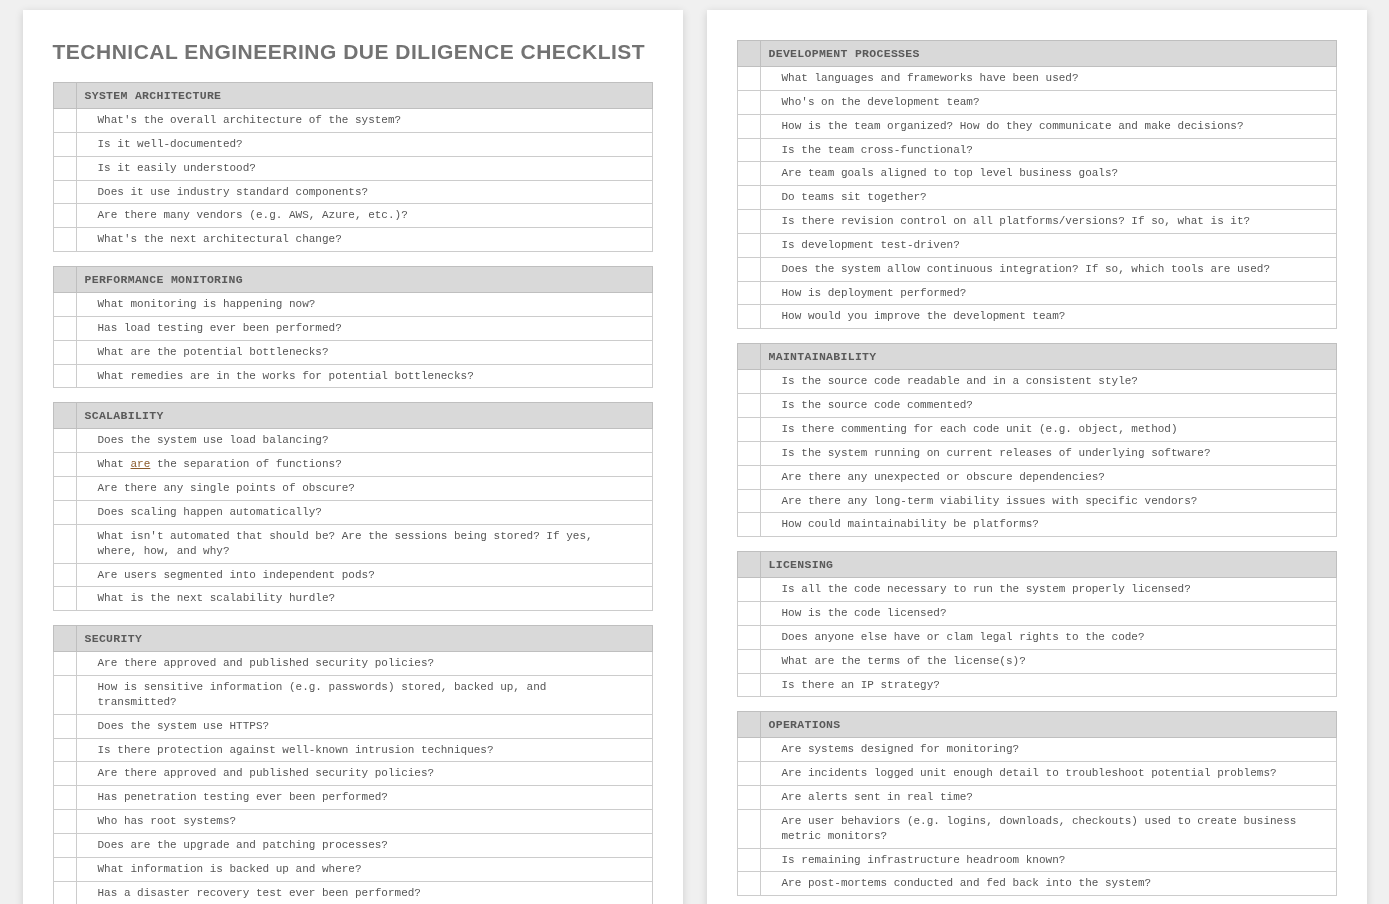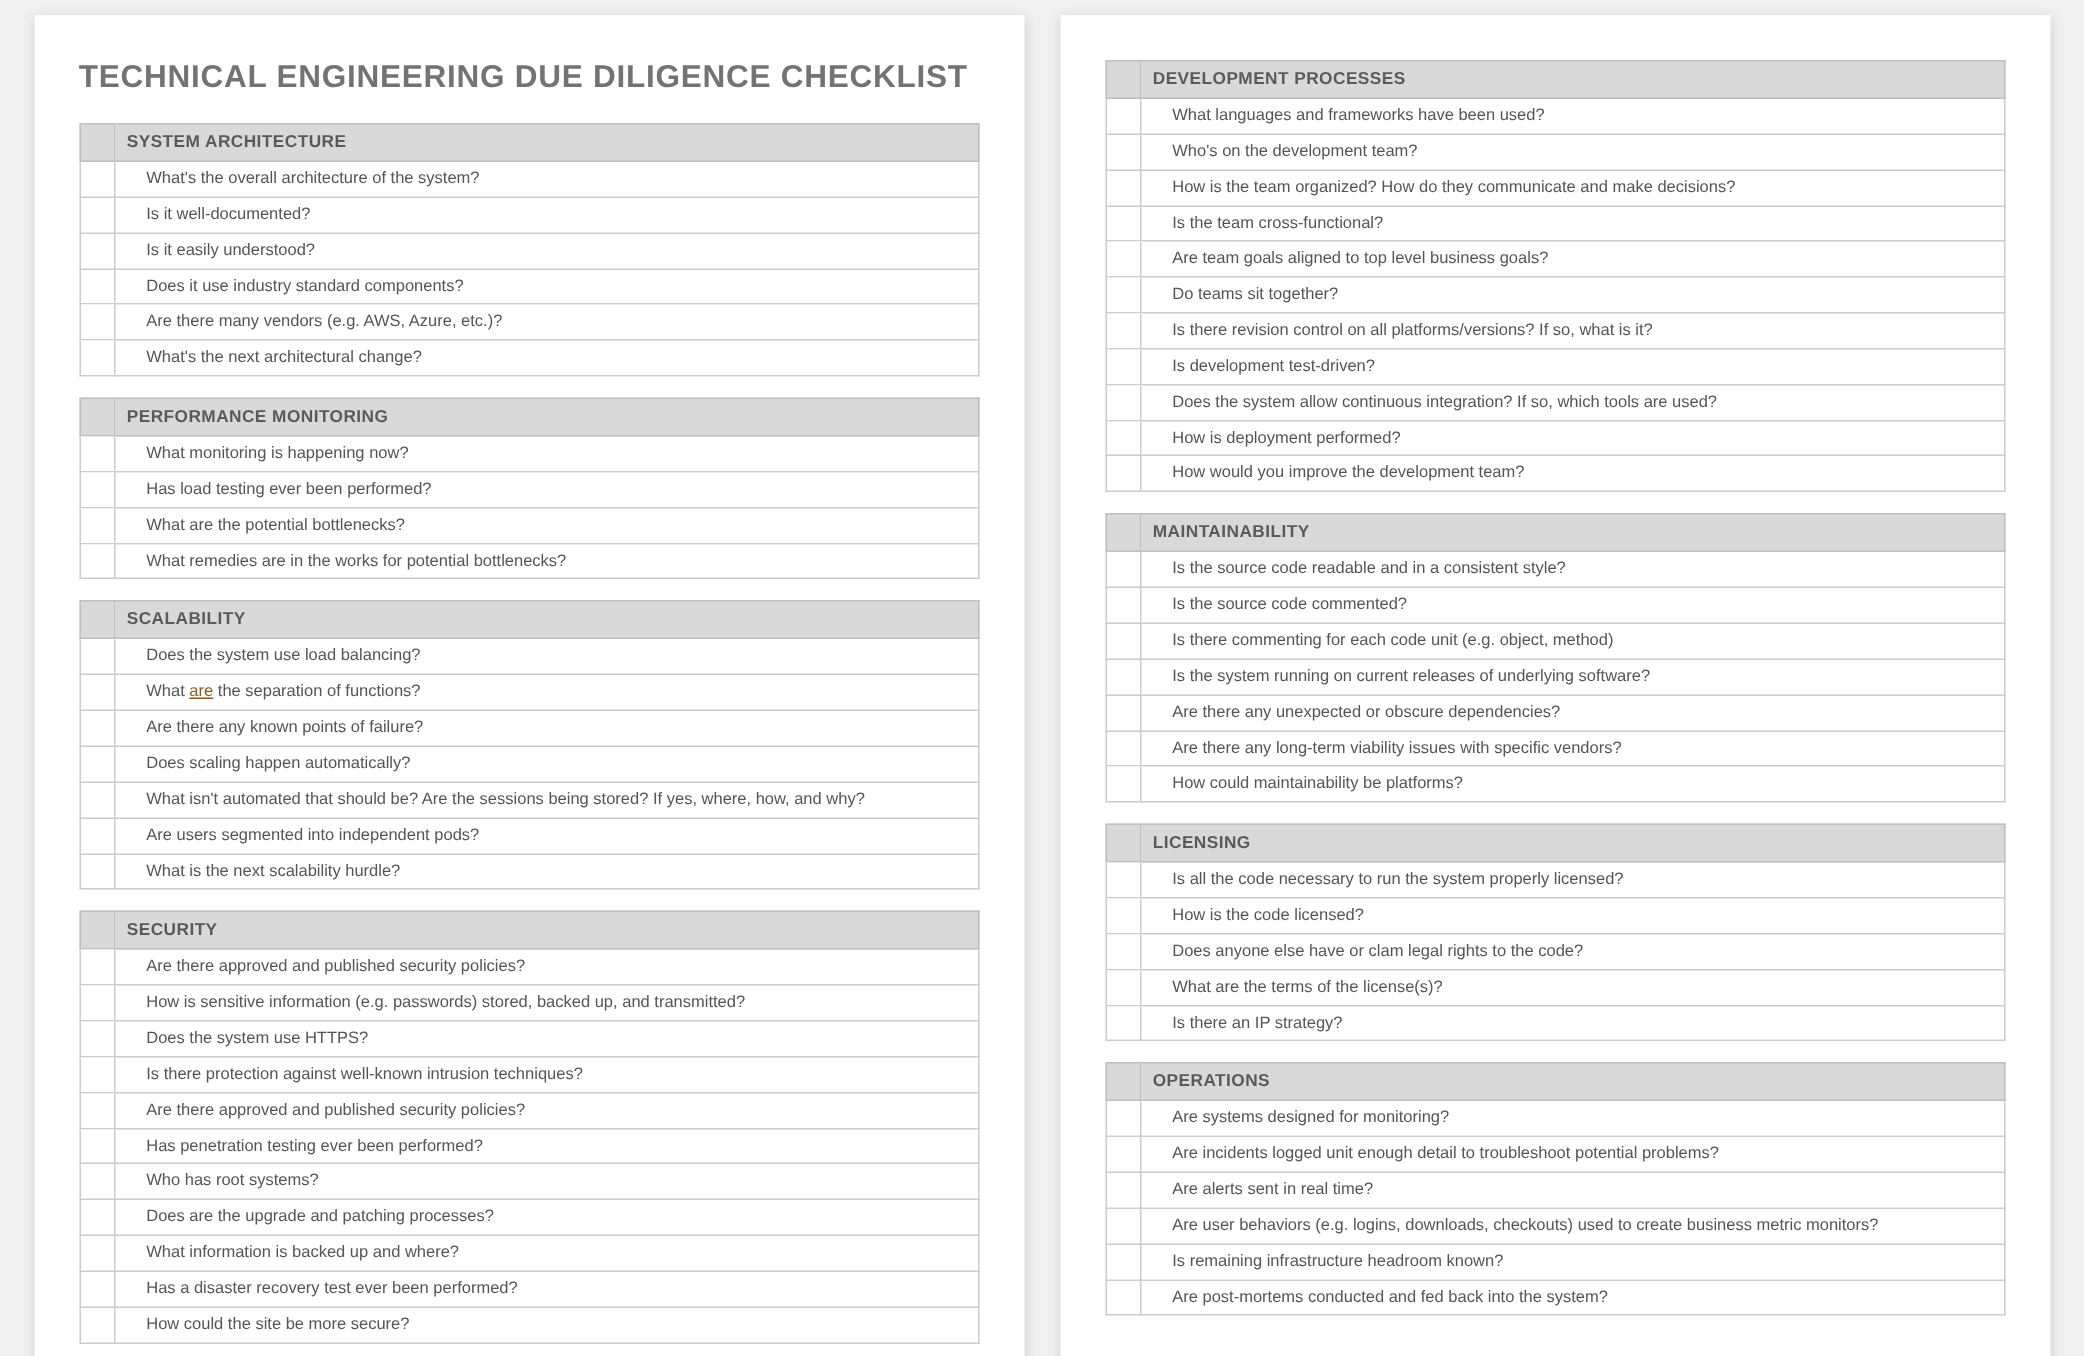--- a/index.html
+++ b/index.html
@@ -24,20 +24,21 @@
   }
   .title {
     color: #737373;
     font-weight: bold;
     font-size: 21px;
     letter-spacing: 0.5px;
     margin-bottom: 18px;
   }
   .section {
     margin-bottom: 14px;
+    font-family: Liberation Mono, monospace;
   }
   .section-header, .row {
     display: flex;
     align-items: stretch;
   }
   .chkcell {
     width: 24px;
     flex-shrink: 0;
     border: 1px solid #ccc;
     background: #fff;
@@ -148,21 +149,21 @@
           <div class="row">
             <div class="chkcell"></div>
             <div class="textcell">Does the system use load balancing?</div>
           </div>
           <div class="row">
             <div class="chkcell"></div>
             <div class="textcell">What <span class="underlined">are</span> the separation of functions?</div>
           </div>
           <div class="row">
             <div class="chkcell"></div>
-            <div class="textcell">Are there any known points of failure?</div>
+            <div class="textcell">Are there any single points of obscure?</div>
           </div>
           <div class="row">
             <div class="chkcell"></div>
             <div class="textcell">Does scaling happen automatically?</div>
           </div>
           <div class="row">
             <div class="chkcell"></div>
             <div class="textcell">What isn't automated that should be? Are the sessions being stored? If yes, where, how, and why?</div>
           </div>
           <div class="row">

